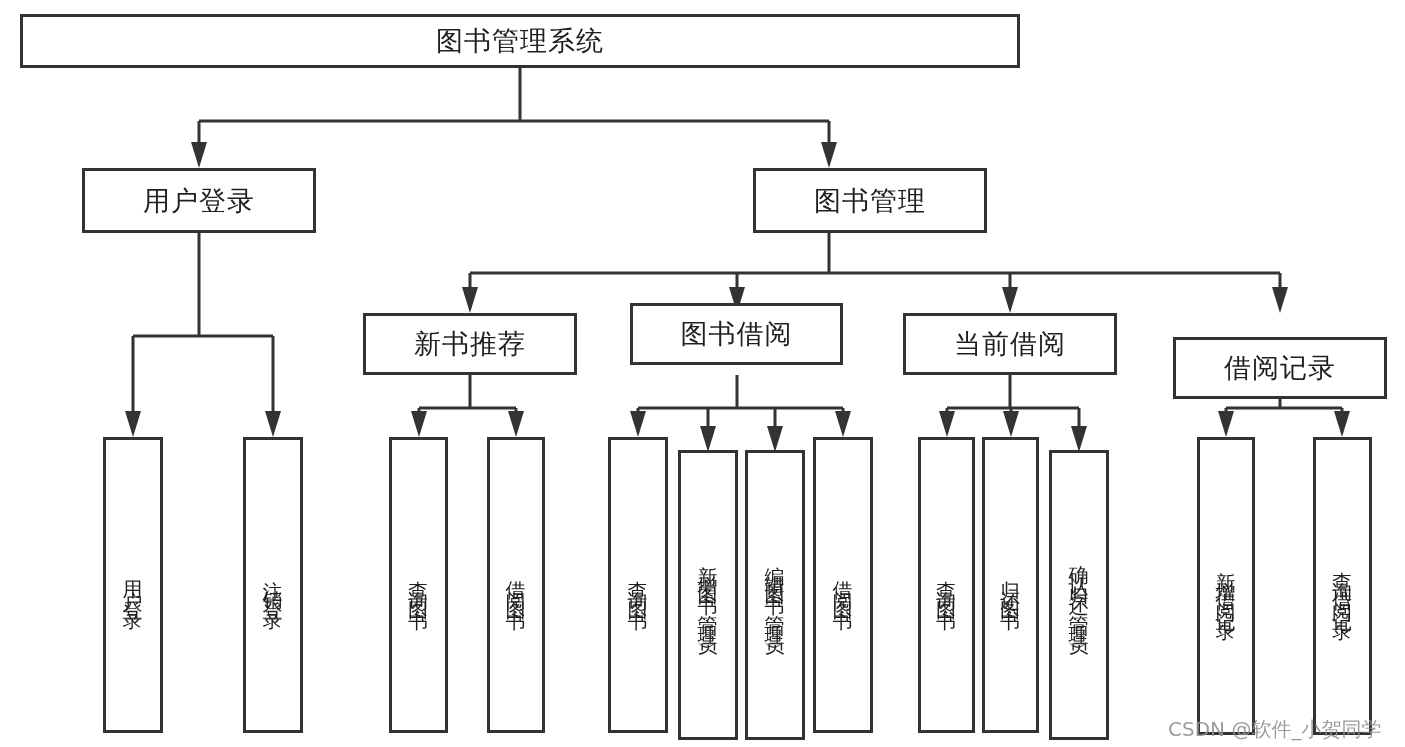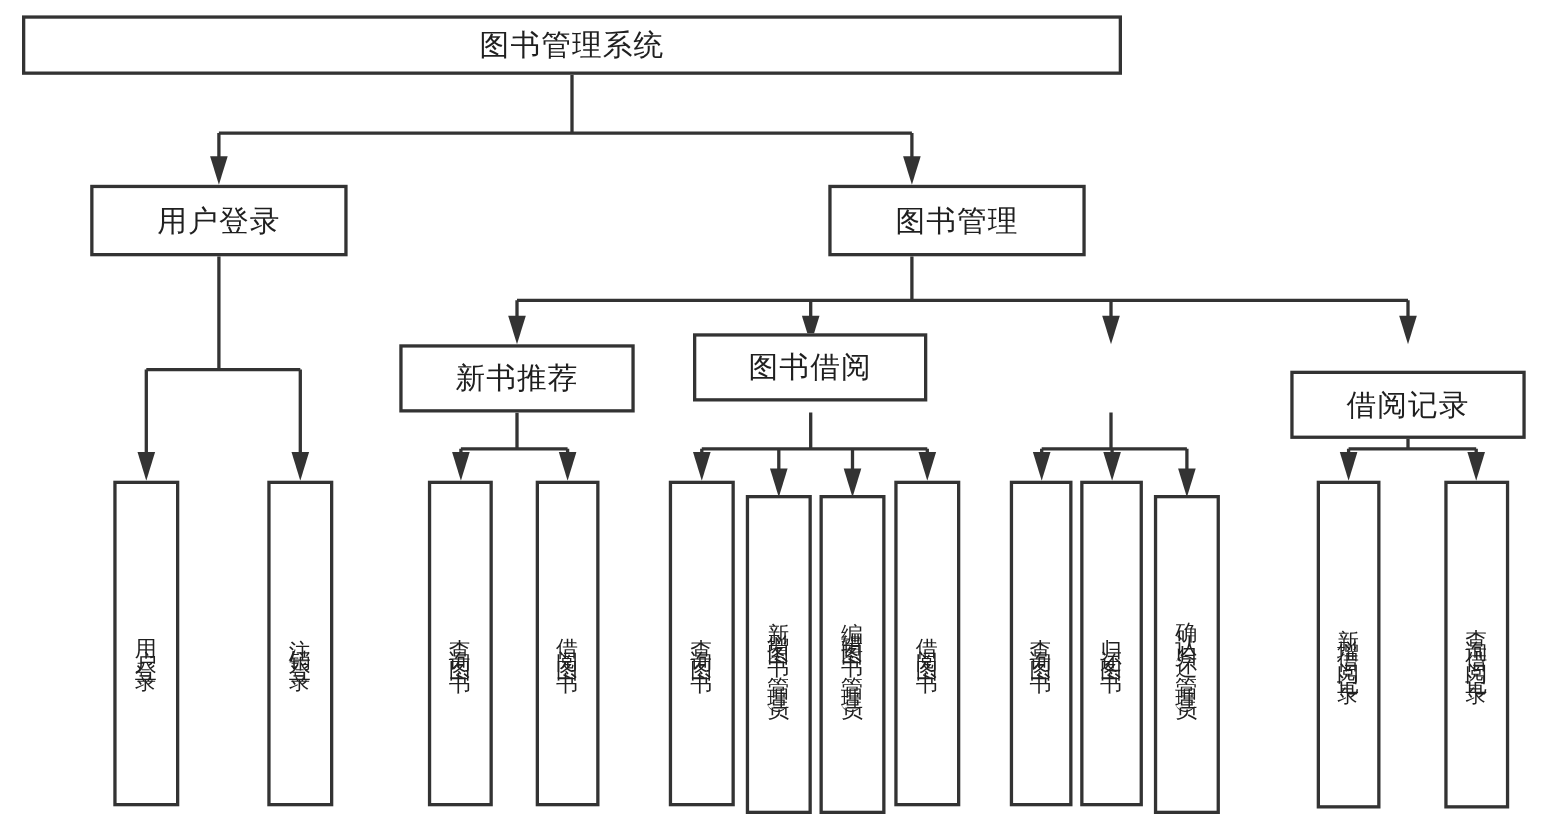--- a/index.html
+++ b/index.html
@@ -90,34 +90,36 @@
     </g>
   </svg>
 
   <div class="node h n-root">图书管理系统</div>
 
   <div class="node h n-login">用户登录</div>
   <div class="node h n-mgmt">图书管理</div>
 
   <div class="node h n-l3a">新书推荐</div>
   <div class="node h n-l3b">图书借阅</div>
+  <div class="node h n-l3c">当前借阅</div>
   <div class="node h n-l3d">借阅记录</div>
 
   <div class="node v g1a">用户登录</div>
   <div class="node v g1b">注销登录</div>
 
   <div class="node v g2a">查询图书</div>
   <div class="node v g2b">借阅图书</div>
 
   <div class="node v g3a">查询图书</div>
   <div class="node v g3b">新增图书（管理员）</div>
   <div class="node v g3c">编辑图书（管理员）</div>
   <div class="node v g3d">借阅图书</div>
 
   <div class="node v g4a">查询图书</div>
   <div class="node v g4b">归还图书</div>
   <div class="node v g4c">确认归还（管理员）</div>
 
   <div class="node v g5a">新增借阅记录</div>
   <div class="node v g5b">查询借阅记录</div>
 
+  <div class="watermark">CSDN @软件_小贺同学</div>
 
 </div>
 
 </body></html>

